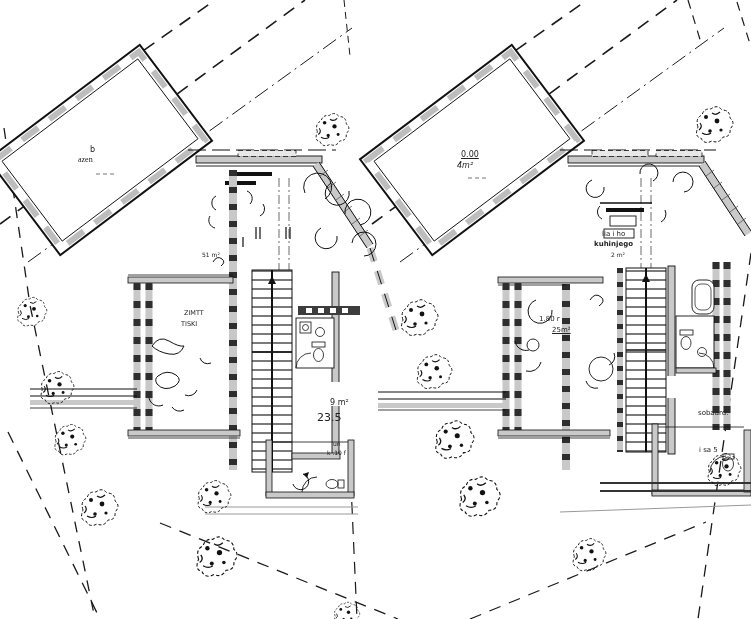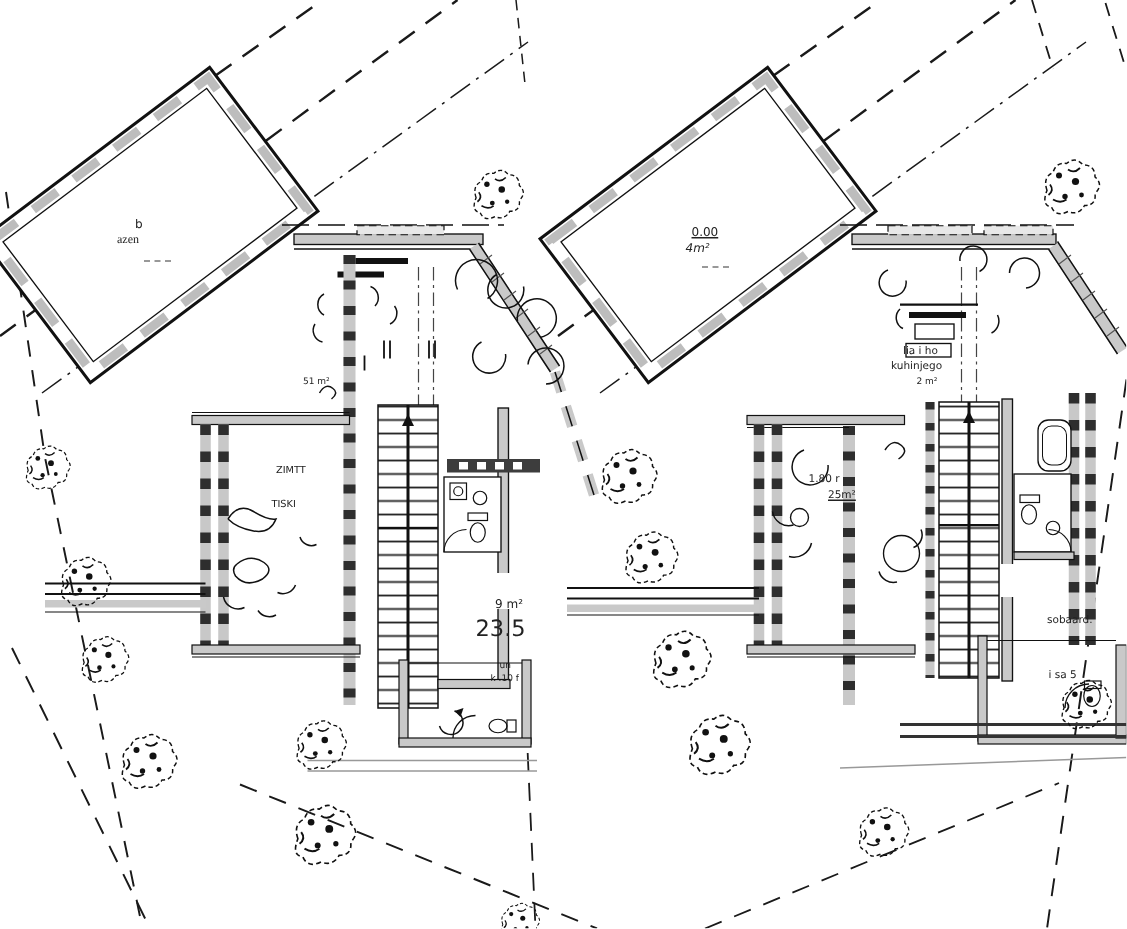--- a/index.html
+++ b/index.html
@@ -2,21 +2,21 @@
 <html><head>
 <meta charset="utf-8">
 <style>
   html,body{margin:0;padding:0;background:#fff;}
   #stage{position:relative;width:751px;height:619px;background:#ffffff;overflow:hidden;
          font-family:"DejaVu Sans",sans-serif;}
   svg{position:absolute;left:0;top:0;}
   .lbl{position:absolute;font-family:"DejaVu Sans",sans-serif;color:#222;
        white-space:nowrap;line-height:1;}
   .fs6{font-size:6px;} .fs65{font-size:6.5px;margin-left:28px;} .fs7{font-size:7px;}
-  .fs8{font-size:8px;} .fs9{font-size:15px;}
+  .fs8{font-size:8px;} .fs9{font-size:11px;}
 </style>
 </head>
 <body>
 
 <div id="stage">
 
 <svg width="751" height="619" viewBox="0 0 751 619">
   <defs>
     <pattern id="treads" width="10" height="9" patternUnits="userSpaceOnUse">
       <path d="M0,1 H10" stroke="#222" stroke-width="1.2"></path>
@@ -219,29 +219,29 @@
     <use href="#treeSym" transform="translate(587,555) scale(0.9)"></use>
     <use href="#treeSym" transform="translate(722,470) scale(0.9)"></use>
     <use href="#treeSym" transform="translate(345,615) scale(0.7)"></use>
   </g>
 </svg>
 
 <div class="lbl fs8" style="left:90px;top:146px;">b</div>
 <div class="lbl fs8" style="left:78px;top:156px;font-family:Liberation Serif, serif;">azen</div>
 <div class="lbl fs6" style="left:202px;top:252px;">51 m²</div>
 <div class="lbl fs65" style="left:156px;top:310px;">ZIMTT</div>
-<div class="lbl fs65" style="left:153px;top:333px;">TISKI</div>
+<div class="lbl fs65" style="left:153px;top:321px;">TISKI</div>
 <div class="lbl fs8" style="left:330px;top:399px;">9 m²</div>
 <div class="lbl fs9" style="left:317px;top:412px;">23.5</div>
 <div class="lbl fs6" style="left:333px;top:441px;">un</div>
 <div class="lbl fs6" style="left:327px;top:450px;">k .10 f</div>
 
 <div class="lbl fs8" style="left:461px;top:151px;text-decoration:underline;">0.00</div>
 <div class="lbl fs8" style="left:457px;top:162px;font-style:italic;">4m²</div>
 <div class="lbl fs7" style="left:602px;top:231px;">lia i ho</div>
-<div class="lbl fs7" style="left:594px;top:241px;">kuhinjego</div>
+<div class="lbl fs7" style="left:594px;top:241px;font-weight:bold;">kuhinjego</div>
 <div class="lbl fs6" style="left:611px;top:252px;">2 m²</div>
 <div class="lbl fs7" style="left:539px;top:316px;">1.80 r</div>
 <div class="lbl fs7" style="left:552px;top:327px;text-decoration:underline;">25m²</div>
 <div class="lbl fs7" style="left:698px;top:410px;">sobaard.</div>
 <div class="lbl fs7" style="left:699px;top:405px;margin-top:42px;">i sa 5</div>
 
 </div>
 
 </body></html>

